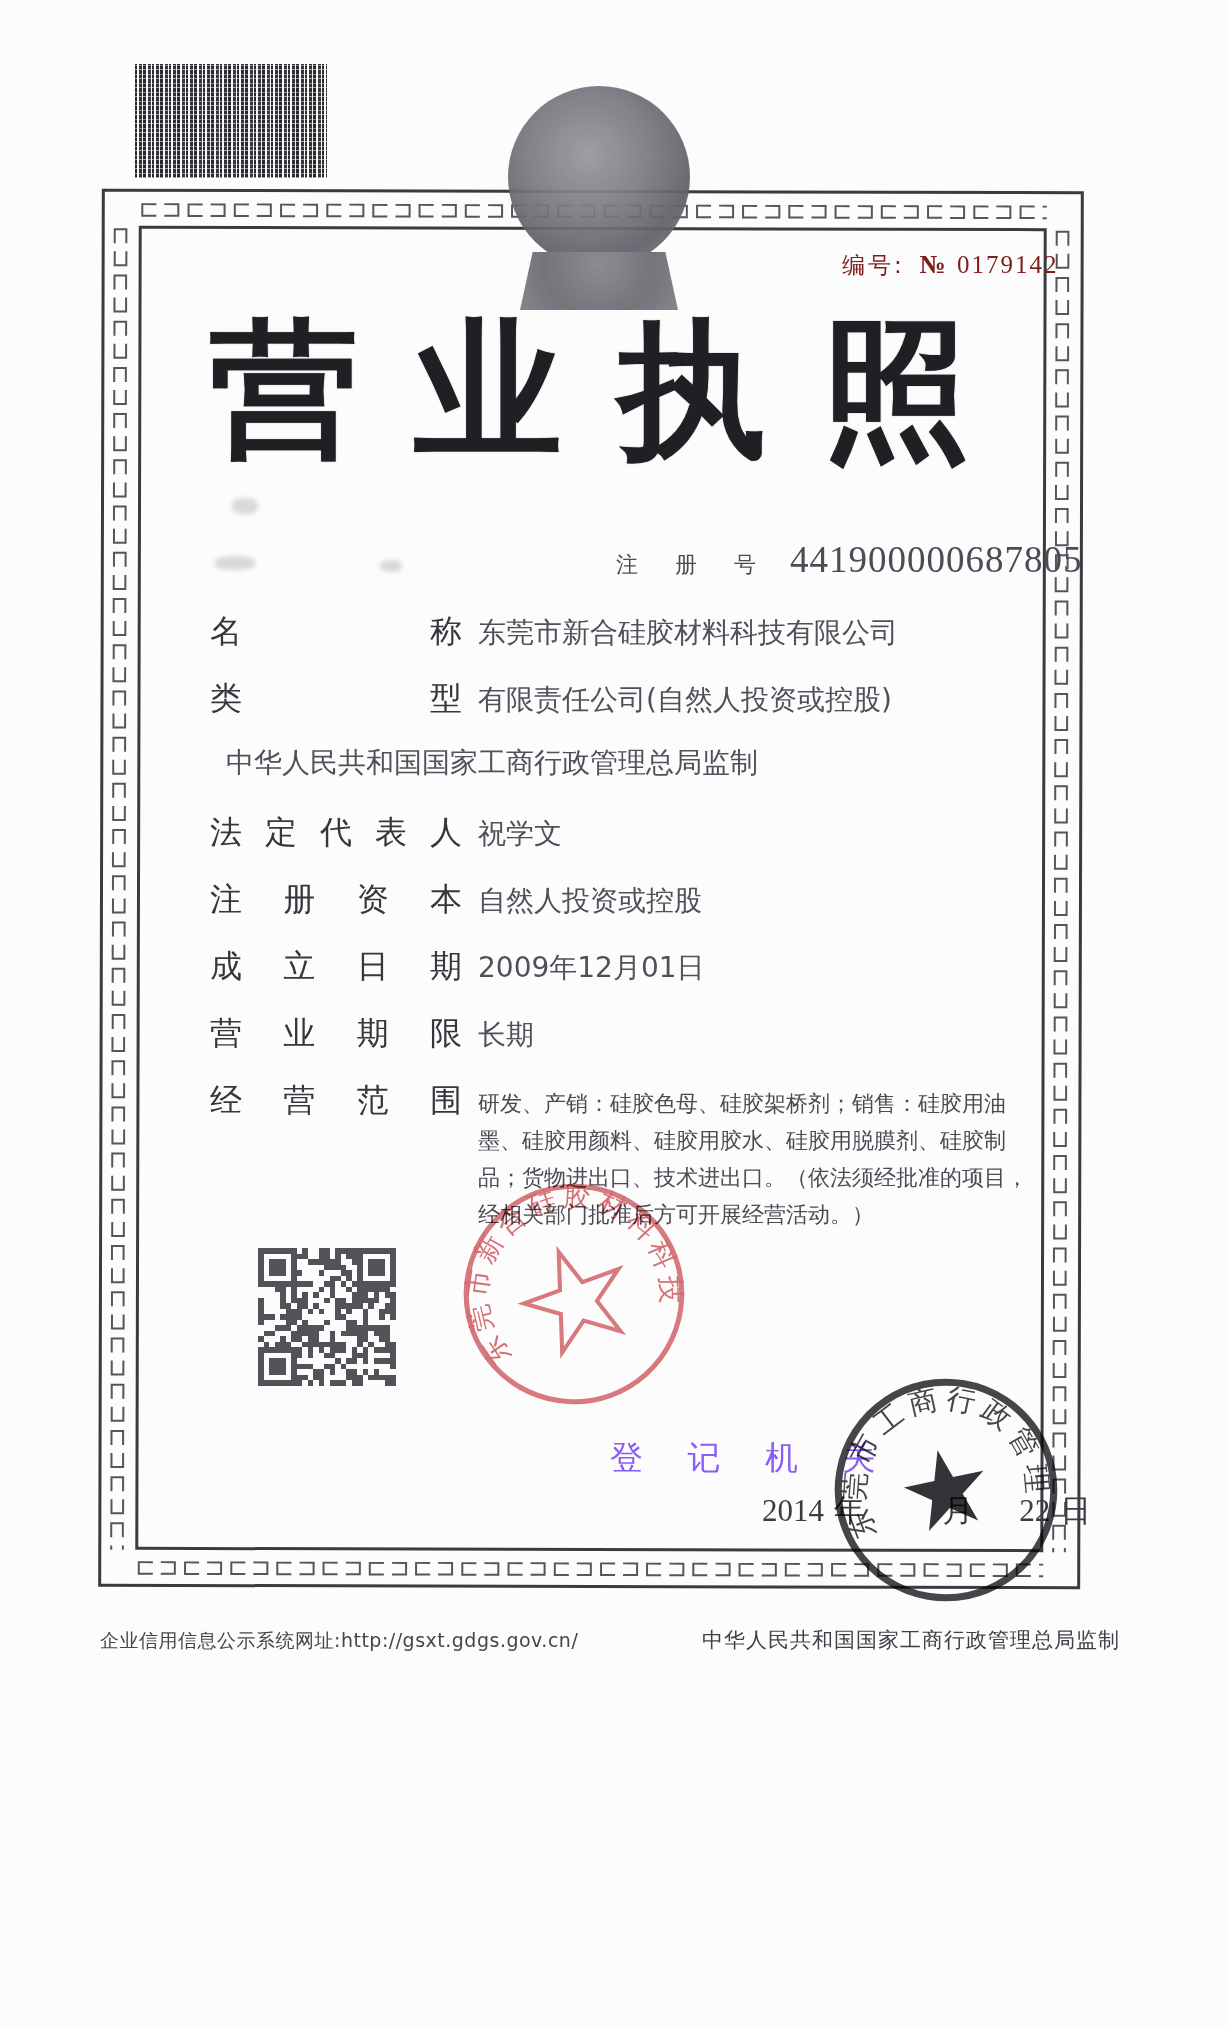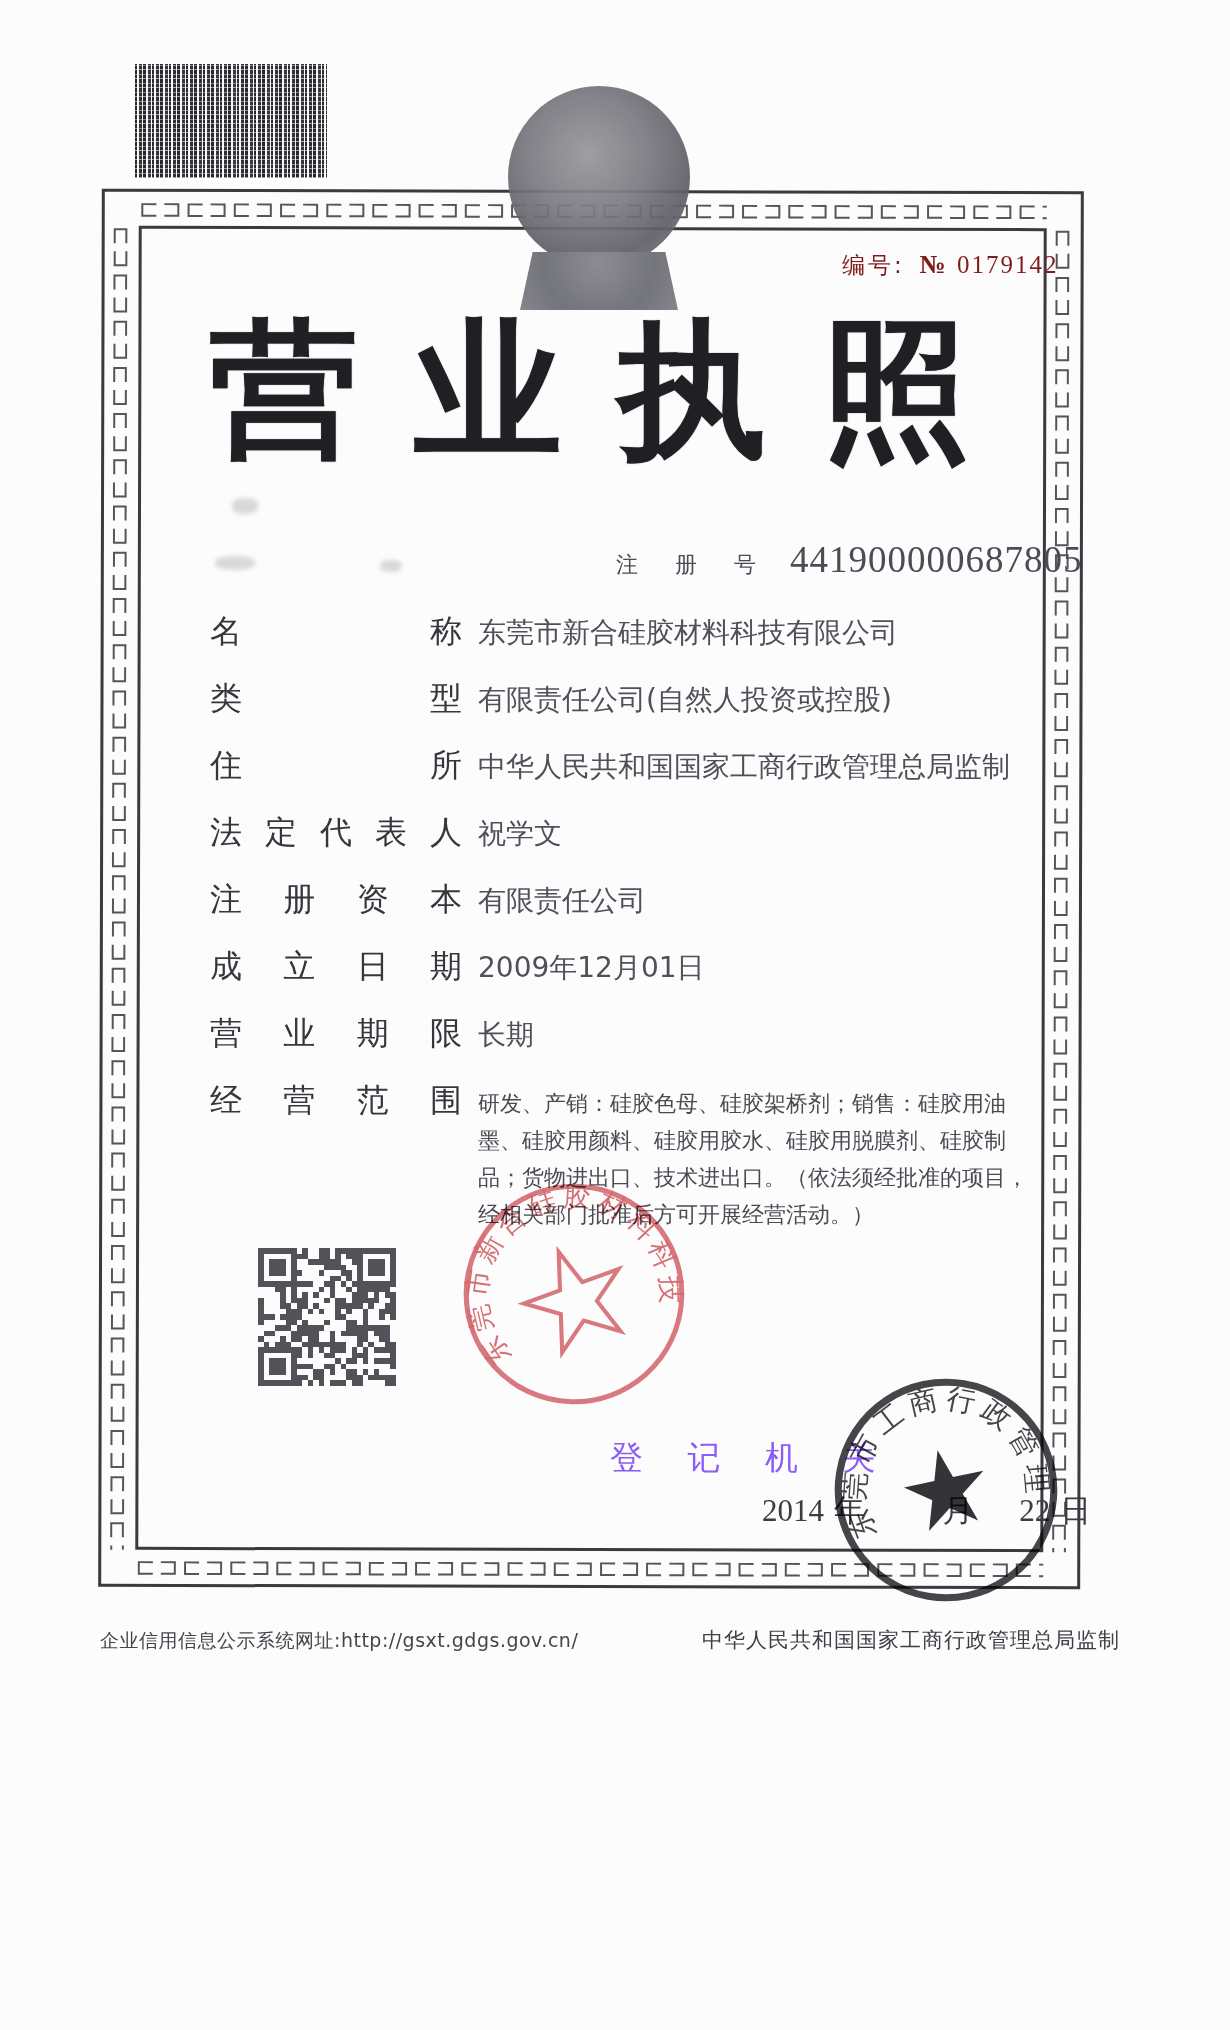--- a/index.html
+++ b/index.html
@@ -114,30 +114,29 @@
   <div class="rows">
     <div class="row">
       <span class="row-label">名称</span>
       <span class="row-value">东莞市新合硅胶材料科技有限公司</span>
     </div>
     <div class="row">
       <span class="row-label">类型</span>
       <span class="row-value">有限责任公司(自然人投资或控股)</span>
     </div>
     <div class="row">
-      <span class="row-label">住所</span>
       <span class="row-value">中华人民共和国国家工商行政管理总局监制</span>
     </div>
     <div class="row">
       <span class="row-label">法定代表人</span>
       <span class="row-value">祝学文</span>
     </div>
     <div class="row">
       <span class="row-label">注册资本</span>
-      <span class="row-value">有限责任公司</span>
+      <span class="row-value">自然人投资或控股</span>
     </div>
     <div class="row">
       <span class="row-label">成立日期</span>
       <span class="row-value">2009年12月01日</span>
     </div>
     <div class="row">
       <span class="row-label">营业期限</span>
       <span class="row-value">长期</span>
     </div>
     <div class="row">

